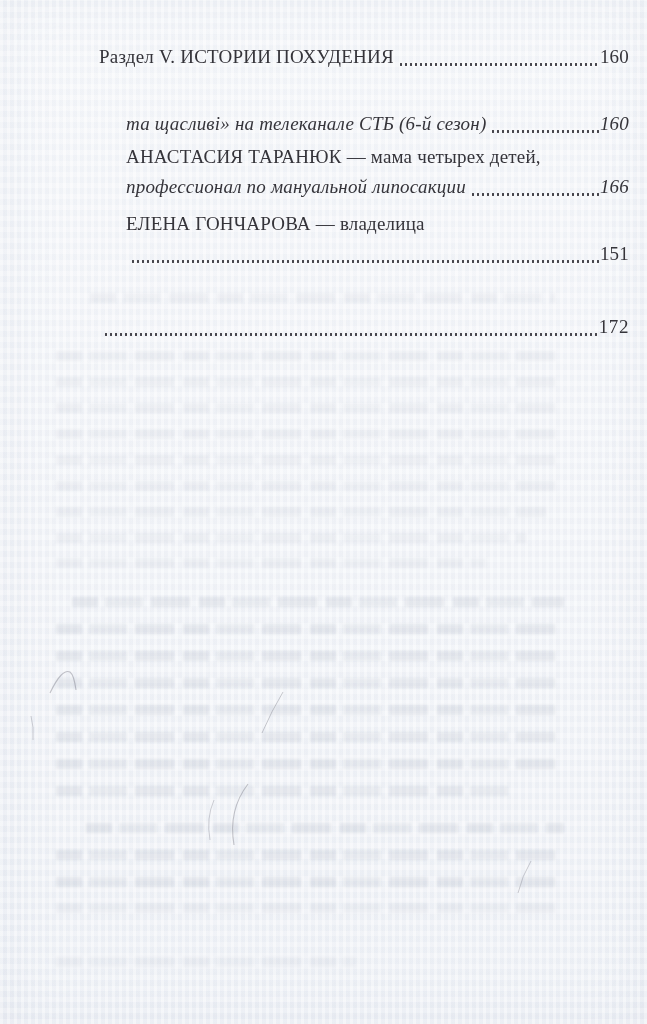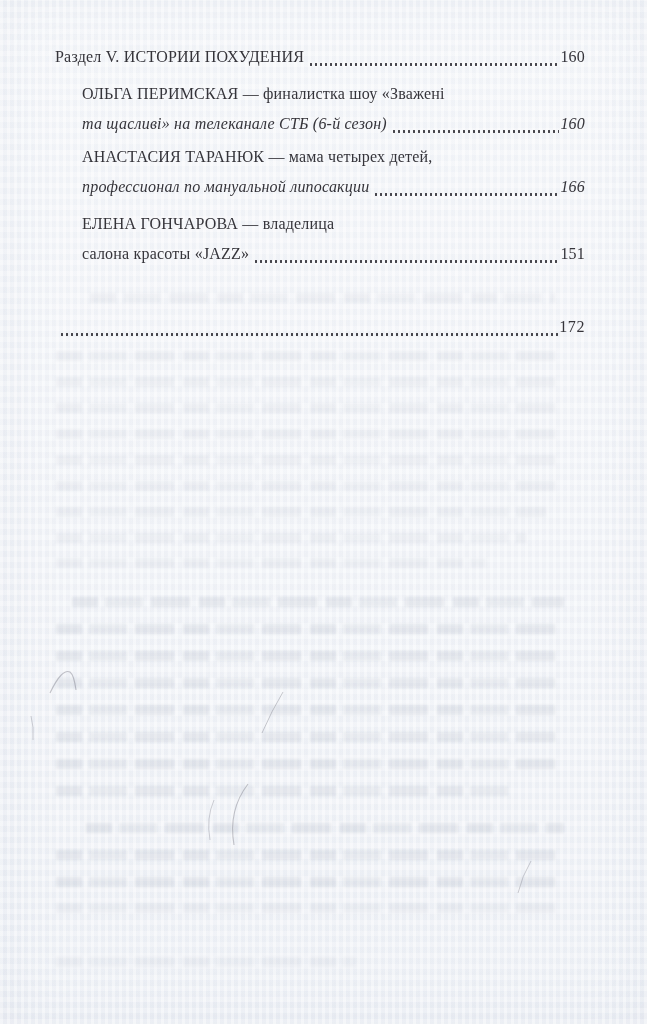--- a/index.html
+++ b/index.html
@@ -23,24 +23,25 @@
     background:
       repeating-linear-gradient(90deg, rgba(255,255,255,0.35) 0 3px, rgba(205,212,225,0.06) 3px 7px),
       repeating-linear-gradient(0deg, rgba(255,255,255,0.25) 0 5px, rgba(205,212,225,0.05) 5px 11px);
     pointer-events: none;
   }
 
   .row {
     position: absolute;
     display: flex;
     align-items: flex-start;
-    font-size: 16px;
+    font-size: 19px;
     line-height: 30px;
     letter-spacing: 0.2px;
     white-space: nowrap;
+    margin-left: 44px;
   }
   .leader {
     flex: 1;
     height: 3px;
     align-self: flex-end;
     margin: 0 1px 6px 5px;
     background-image: radial-gradient(circle at 2px 1.5px, #45444b 1.1px, rgba(0,0,0,0) 1.5px);
     background-size: 5px 3px;
     background-repeat: repeat-x;
   }
@@ -75,43 +76,39 @@
 <body>
 
 <div class="page">
 
   <div class="row r-section">
     <span>Раздел V. ИСТОРИИ ПОХУДЕНИЯ</span>
     <span class="leader"></span>
     <span class="pagenum">160</span>
   </div>
 
-  <div class="row r-e1l1">
-    <span>ОЛЬГА ПЕРИМСКАЯ — финалистка шоу «Зважені</span>
-  </div>
   <div class="row r-e1l2">
     <span>та щасливі» на телеканале СТБ (6-й сезон)</span>
     <span class="leader"></span>
     <span class="pagenum">160</span>
   </div>
 
   <div class="row r-e2l1">
     <span>АНАСТАСИЯ ТАРАНЮК — мама четырех детей,</span>
   </div>
   <div class="row r-e2l2">
     <span>профессионал по мануальной липосакции</span>
     <span class="leader"></span>
     <span class="pagenum">166</span>
   </div>
 
   <div class="row r-e3l1">
     <span>ЕЛЕНА ГОНЧАРОВА — владелица</span>
   </div>
   <div class="row r-e3l2">
-    <span>салона красоты «JAZZ»</span>
     <span class="leader"></span>
     <span class="pagenum">151</span>
   </div>
 
   <div class="row r-after">
     <span class="leader"></span>
     <span class="pagenum">172</span>
   </div>
 
   <div>

